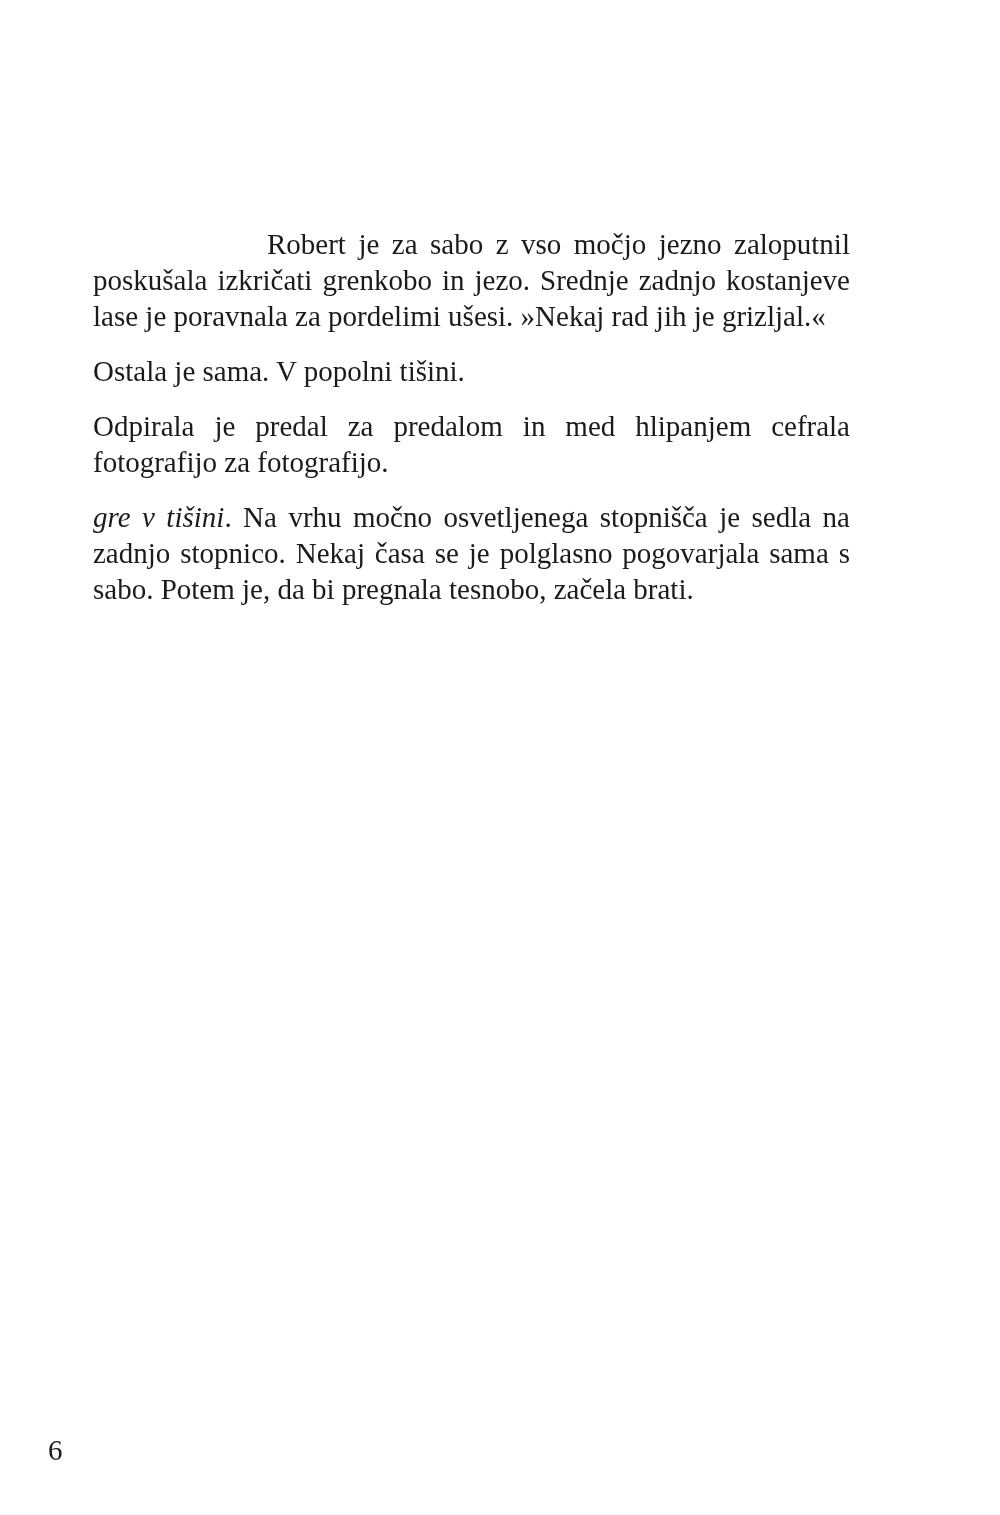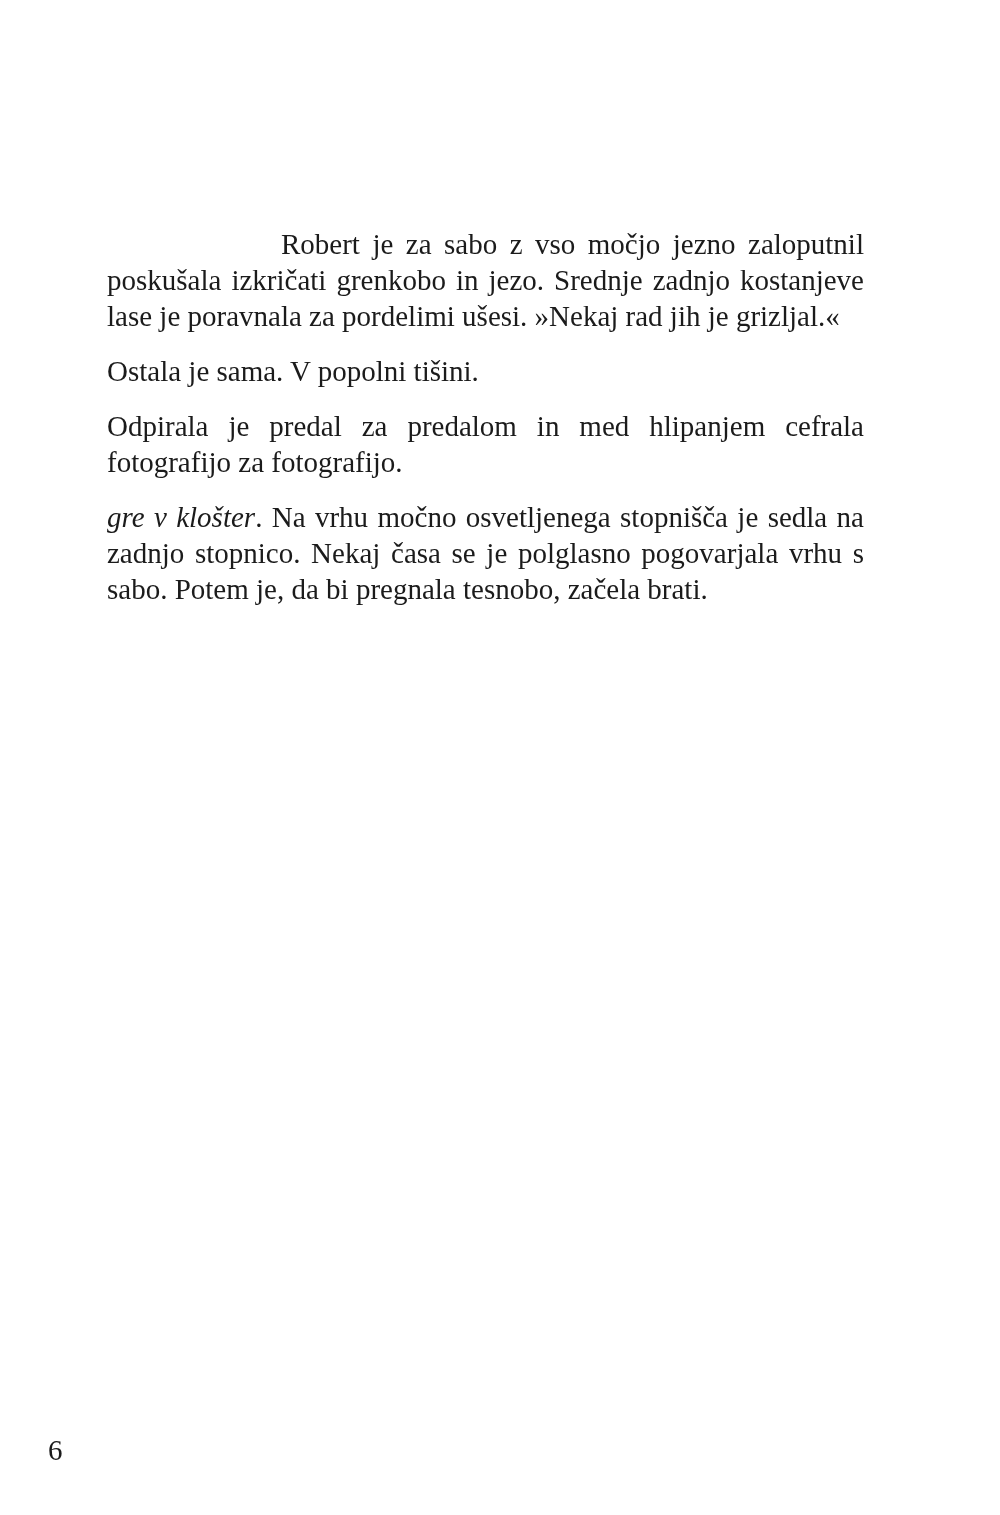--- a/index.html
+++ b/index.html
@@ -10,21 +10,21 @@
     width: 1000px;
     height: 1515px;
     background: #ffffff;
     position: relative;
     font-family: "Liberation Serif", "DejaVu Serif", serif;
     color: #1b1b1b;
     overflow: hidden;
   }
   .text-block {
     position: absolute;
-    left: 107px;
+    left: 93px;
     top: 226px;
     width: 757px;
     font-size: 29px;
     line-height: 36px;
   }
   .paragraph {
     margin: 0 0 19px 0;
   }
   .paragraph:last-child {
     margin-bottom: 0;
@@ -61,19 +61,19 @@
         <div class="line last"><span>lase je poravnala za pordelimi ušesi. »Nekaj rad jih je grizljal.«</span></div>
       </div>
       <div class="paragraph">
         <div class="line last"><span>Ostala je sama. V popolni tišini.</span></div>
       </div>
       <div class="paragraph">
         <div class="line"><span>Odpirala je predal za predalom in med hlipanjem cefrala</span></div>
         <div class="line last"><span>fotografijo za fotografijo.</span></div>
       </div>
       <div class="paragraph">
-        <div class="line"><em>gre v klošter</em><span>. Na vrhu močno osvetljenega stopnišča je sedla na</span></div>
-        <div class="line"><span>zadnjo stopnico. Nekaj časa se je polglasno pogovarjala vrhu s</span></div>
+        <div class="line"><em>gre v tišini</em><span>. Na vrhu močno osvetljenega stopnišča je sedla na</span></div>
+        <div class="line"><span>zadnjo stopnico. Nekaj časa se je polglasno pogovarjala sama s</span></div>
         <div class="line last"><span>sabo. Potem je, da bi pregnala tesnobo, začela brati.</span></div>
       </div>
     </div>
   <div class="page-number">6</div>
 </div>
 
 </body></html>

